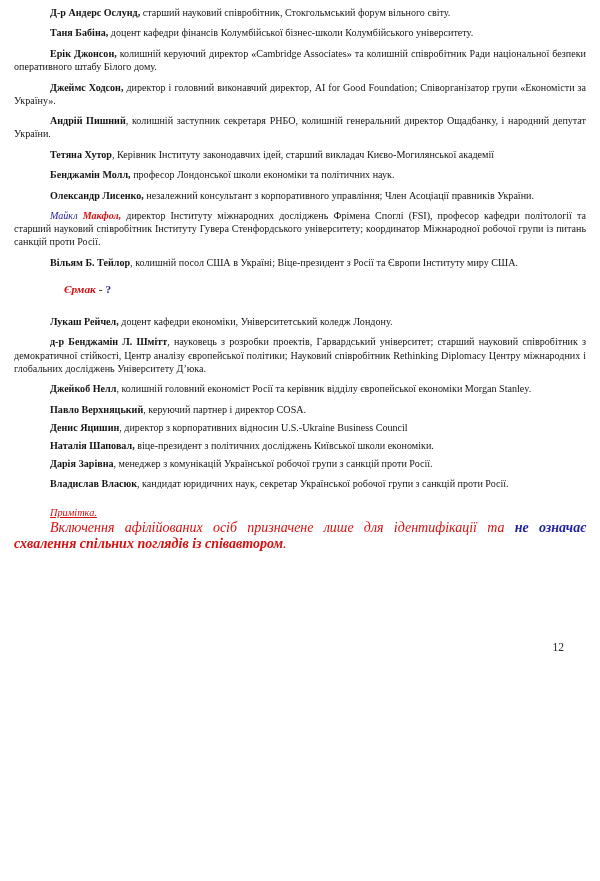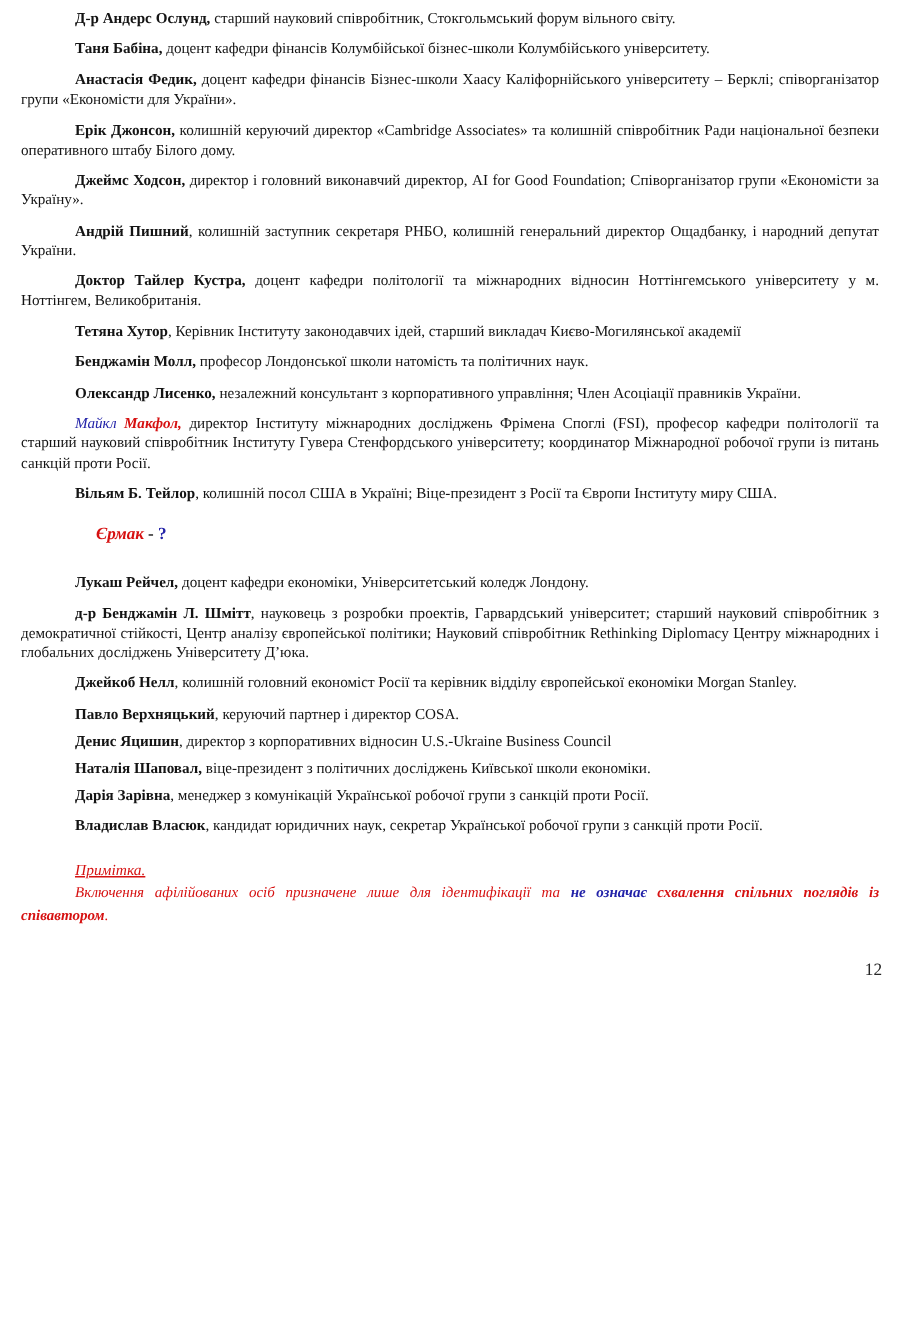--- a/index.html
+++ b/index.html
@@ -52,21 +52,21 @@
     font-size: 10.3px;
     line-height: 14px;
     font-style: italic;
     font-weight: normal;
     color: #d61111;
     text-decoration: underline;
     text-indent: 0;
     margin: 16px 0 0 36px;
   }
   .note-para {
-    font-size: 10px;
+    font-size: 14px;
     line-height: 15.4px;
     font-style: italic;
     text-align: justify;
     text-indent: 36px;
     margin: 0;
     color: #d61111;
   }
   .note-para.p2 {
     margin-top: 1px;
   }
@@ -102,21 +102,21 @@
     font-weight: bold;
   }
   .yermak .y-q {
     color: #2222a8;
     font-weight: bold;
   }
 
   
   .page-number {
     position: absolute;
-    right: 12px;
+    right: 36px;
     bottom: 12px;
     font-size: 11.5px;
     color: #262626;
     font-family: "Liberation Serif", "DejaVu Serif", serif;
   }
 </style>
 </head>
 <body>
 
 <div class="page">
@@ -124,47 +124,41 @@
   <div>
 
     <p class="entry">
       <span class="nm">Д-р Андерс Ослунд,</span><span> старший науковий співробітник, Стокгольмський форум вільного світу.</span>
     </p>
 
     <p class="entry">
       <span class="nm">Таня Бабіна,</span><span> доцент кафедри фінансів Колумбійської бізнес-школи Колумбійського університету.</span>
     </p>
 
-    <p class="entry">
-      <span class="nm">Анастасія Федик,</span><span> доцент кафедри фінансів Бізнес-школи Хаасу Каліфорнійського університету – Берклі; співорганізатор групи «Економісти для України».</span>
-    </p>
 
     <p class="entry">
       <span class="nm">Ерік Джонсон,</span><span> колишній керуючий директор «Cambridge Associates» та колишній співробітник Ради національної безпеки оперативного штабу Білого дому.</span>
     </p>
 
 
     <p class="entry">
       <span class="nm">Джеймс Ходсон,</span><span> директор і головний виконавчий директор, AI for Good Foundation; Співорганізатор групи «Економісти за Україну».</span>
     </p>
 
     <p class="entry">
       <span class="nm">Андрій Пишний</span><span>, колишній заступник секретаря РНБО, колишній генеральний директор Ощадбанку, і народний депутат України.</span>
     </p>
 
-    <p class="entry">
-      <span class="nm">Доктор Тайлер Кустра,</span><span> доцент кафедри політології та міжнародних відносин Ноттінгемського університету у м. Ноттінгем, Великобританія.</span>
-    </p>
 
     <p class="entry">
       <span class="nm">Тетяна Хутор</span><span>, Керівник Інституту законодавчих ідей, старший викладач Києво-Могилянської академії</span>
     </p>
 
     <p class="entry">
-      <span class="nm">Бенджамін Молл,</span><span> професор Лондонської школи натомість та політичних наук.</span>
+      <span class="nm">Бенджамін Молл,</span><span> професор Лондонської школи економіки та політичних наук.</span>
     </p>
 
     <p class="entry">
       <span class="nm">Олександр Лисенко,</span><span> незалежний консультант з корпоративного управління; Член Асоціації правників України.</span>
     </p>
 
     <p class="entry mcfaul">
       <span class="first">Майкл</span><span class="second"> Макфол,</span><span> директор Інституту міжнародних досліджень Фрімена Споглі (FSI), професор кафедри політології та старший науковий співробітник Інституту Гувера Стенфордського університету; координатор Міжнародної робочої групи із питань санкцій проти Росії.</span>
     </p>
 

